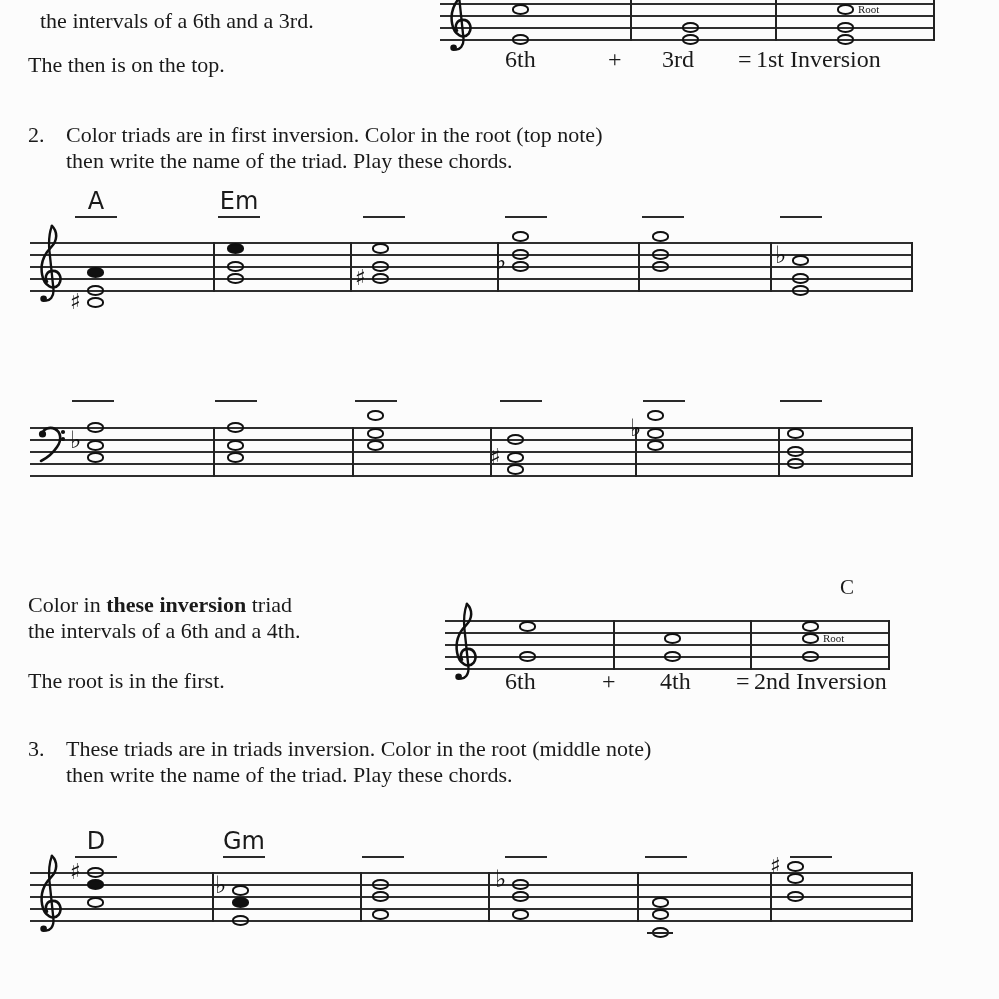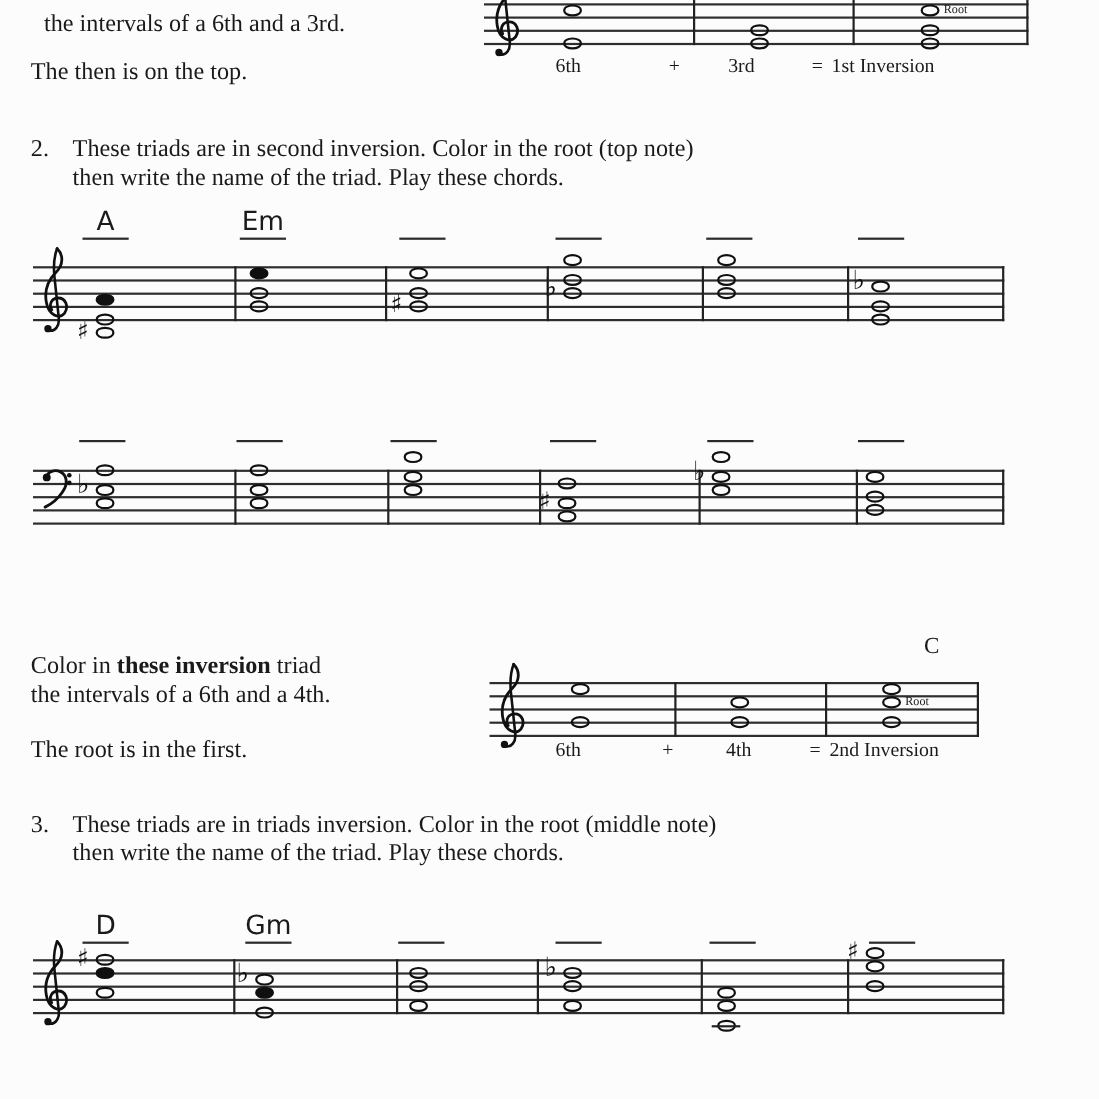--- a/index.html
+++ b/index.html
@@ -5,21 +5,21 @@
   html,body{margin:0;padding:0}
   body{
     position:relative;
     width:999px;height:999px;
     background:#fcfcfc;
     overflow:hidden;
     font-family:"Liberation Serif", serif;
     color:#1a1a1a;
   }
   .txt{position:absolute;font-size:22px;line-height:26px;white-space:nowrap}
-  .cap{font-size:18px}
+  .cap{font-size:24px}
   .chordname{font-size:21px}
   .staff-line{position:absolute;height:1.6px;background:#2e2e2e}
   .barline{position:absolute;width:1.6px;background:#222}
   .note{position:absolute;width:17px;height:11px;border:2.7px solid #101010;
         border-radius:55%/50%;box-sizing:border-box;background:transparent}
   .note.filled{background:#101010}
   .acc{position:absolute;font-family:"DejaVu Sans",sans-serif;font-size:22px;
        line-height:22px;color:#101010}
   .acc.flat{font-size:24px}
   .rootlbl{position:absolute;font-size:11px;line-height:12px;color:#1a1a1a;white-space:nowrap}
@@ -36,21 +36,21 @@
 <span class="txt" style="left:40px;top:8px">the intervals of a 6th and a 3rd.</span>
 <span class="txt" style="left:28px;top:52px">The then is on the top.</span>
 
 <span class="txt cap" style="left:505px;top:46px">6th</span>
 <span class="txt cap" style="left:608px;top:46px">+</span>
 <span class="txt cap" style="left:662px;top:46px">3rd</span>
 <span class="txt cap" style="left:738px;top:46px">=</span>
 <span class="txt cap" style="left:756px;top:46px">1st Inversion</span>
 
 <span class="txt" style="left:28px;top:122px">2.</span>
-<span class="txt" style="left:66px;top:122px">These triads are in second inversion. Color in the root (top note)</span>
+<span class="txt" style="left:66px;top:122px">Color triads are in first inversion. Color in the root (top note)</span>
 <span class="txt" style="left:66px;top:148px">then write the name of the triad. Play these chords.</span>
 
 <span class="txt" style="left:28px;top:592px"><span>Color in </span><b>these inversion</b><span> triad</span></span>
 <span class="txt" style="left:28px;top:618px">the intervals of a 6th and a 4th.</span>
 <span class="txt" style="left:28px;top:668px">The root is in the first.</span>
 
 <span class="txt chordname" style="left:840px;top:574px">C</span>
 
 <span class="txt cap" style="left:505px;top:668px">6th</span>
 <span class="txt cap" style="left:602px;top:668px">+</span>

